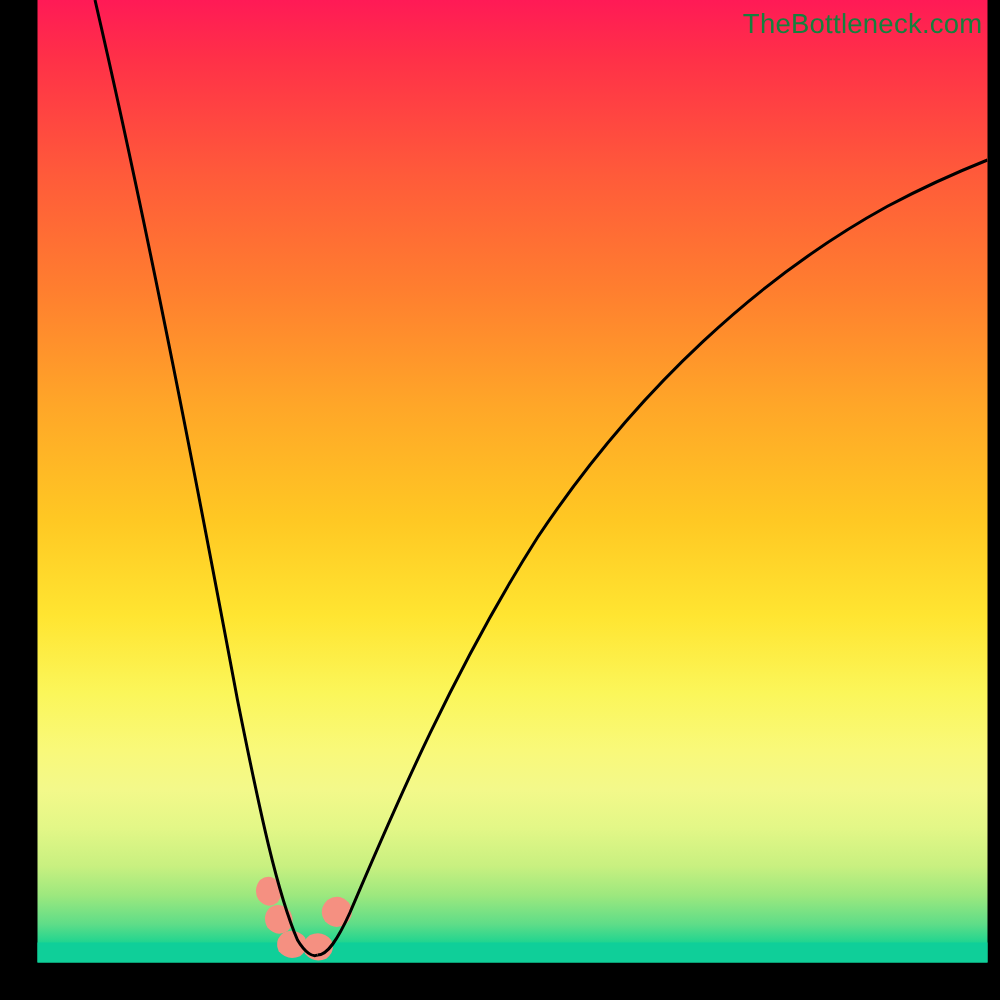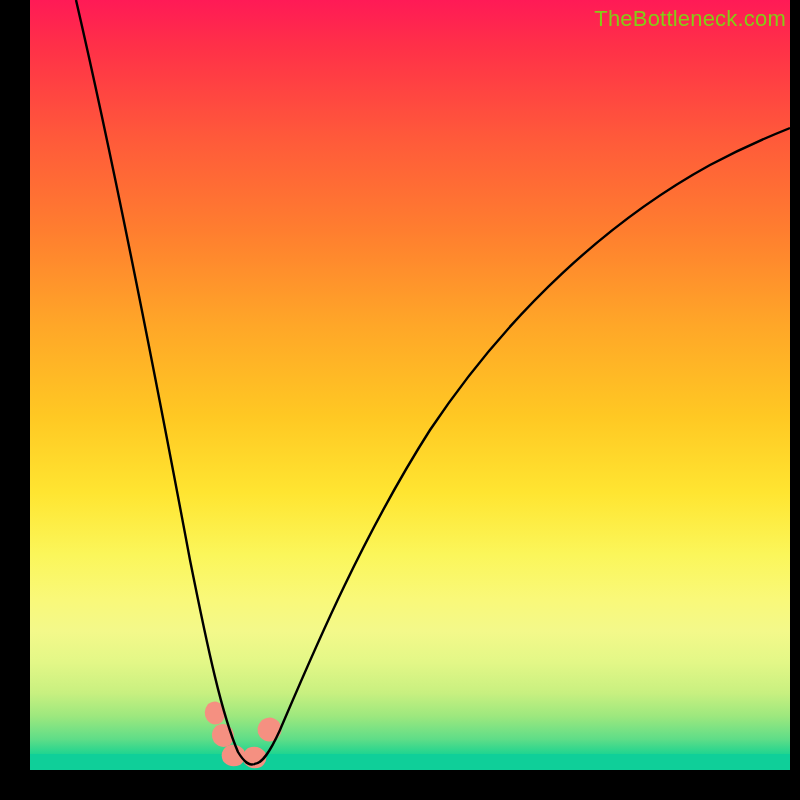--- a/index.html
+++ b/index.html
@@ -48,21 +48,21 @@
     position: absolute;
     left: 0;
     top: 0;
     width: 760px;
     height: 770px;
   }
   .watermark {
     position: absolute;
     top: 6px;
     right: 14px;
-    color: #84cc16;
+    color: #15803d;
     font-size: 22px;
     font-weight: 500;
     letter-spacing: 0.2px;
     user-select: none;
   }
   .blob {
     fill: #f59081;
     stroke: none;
   }
 </style>

